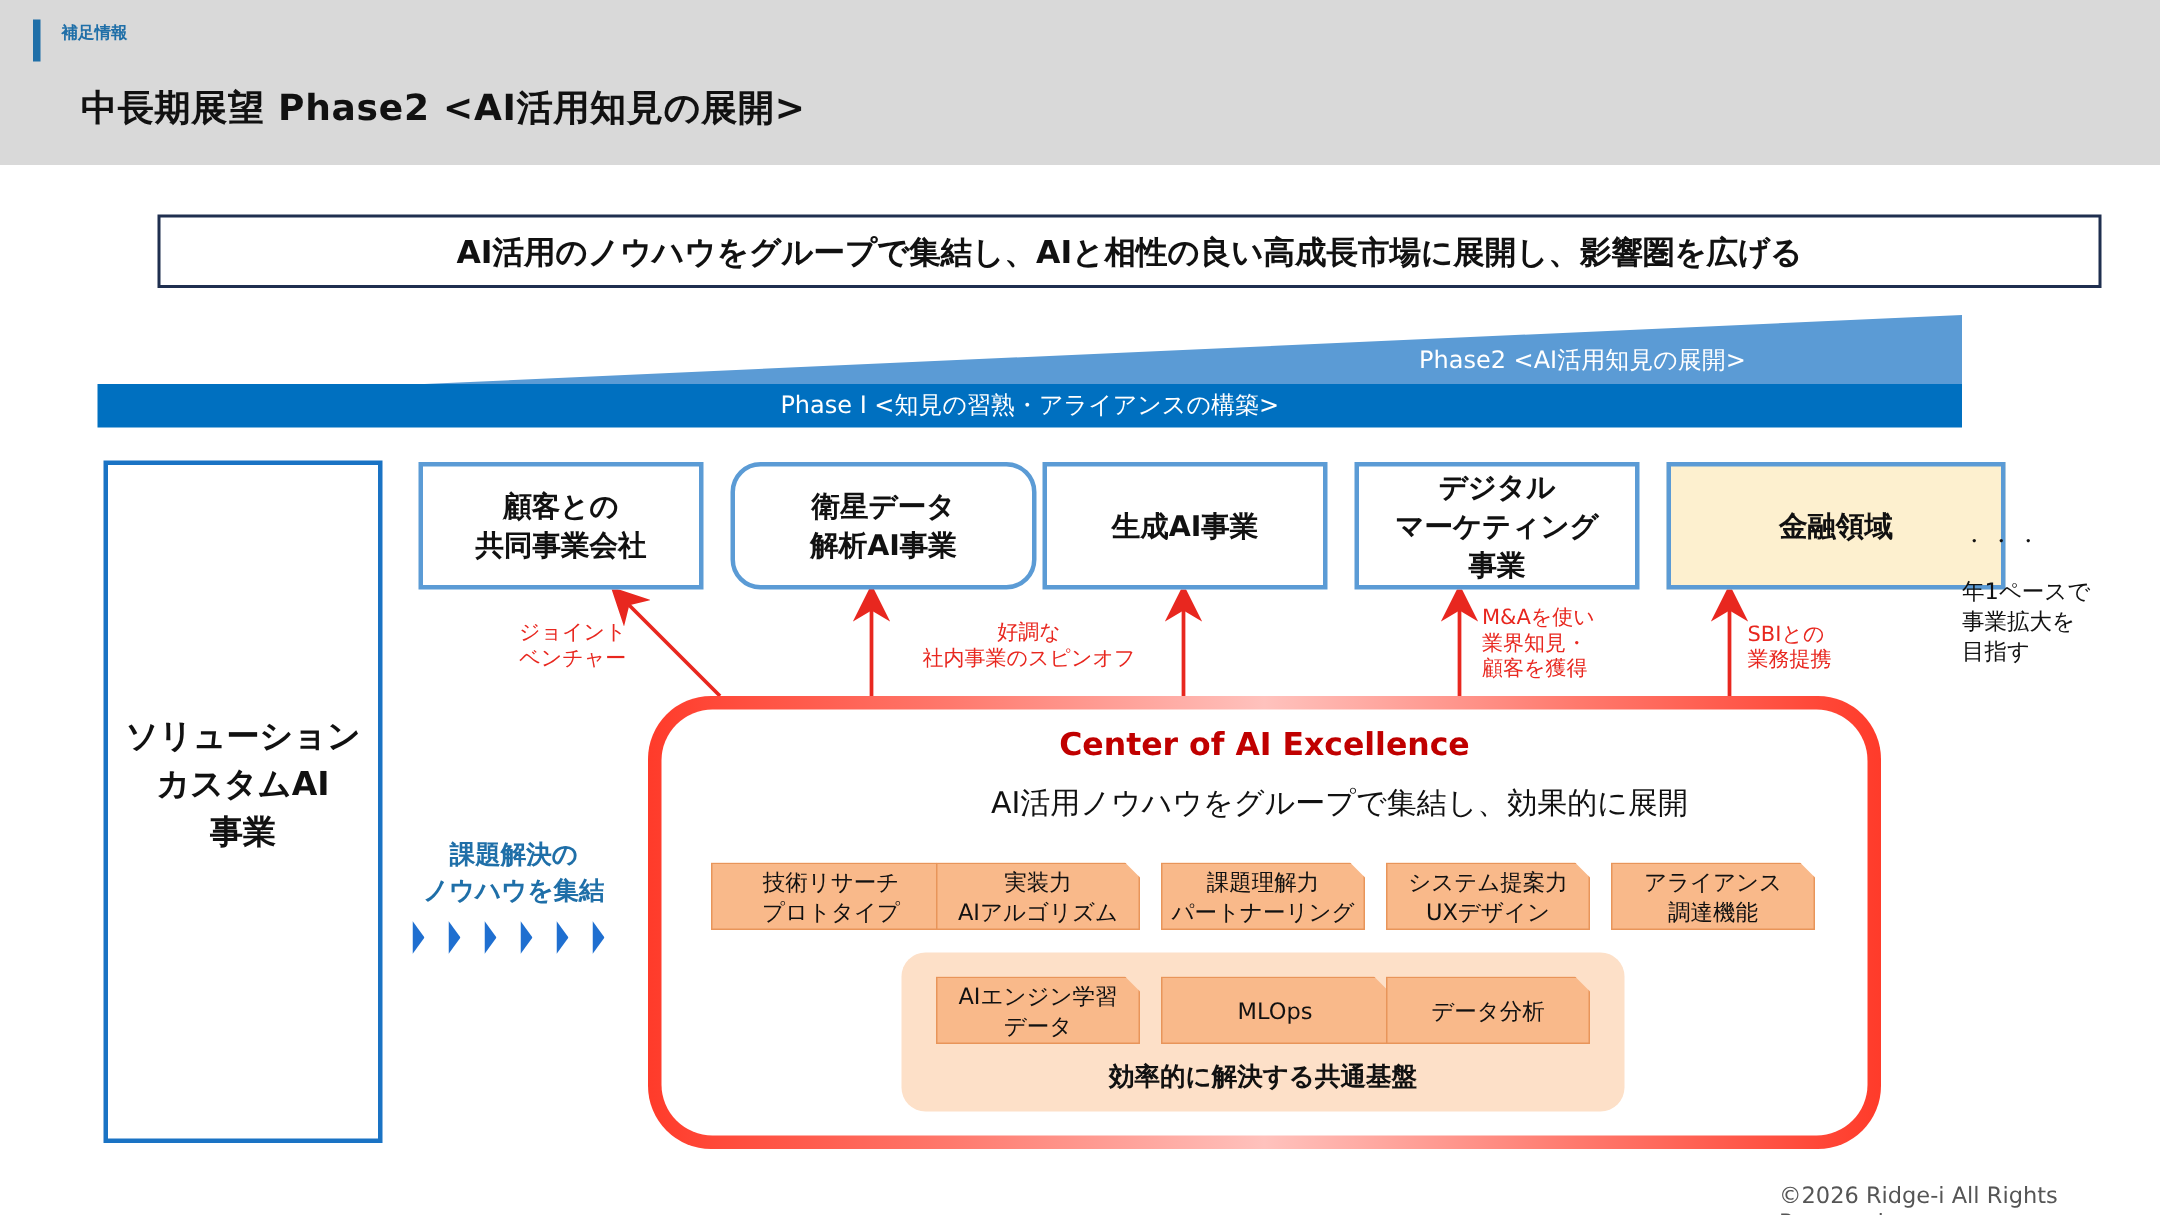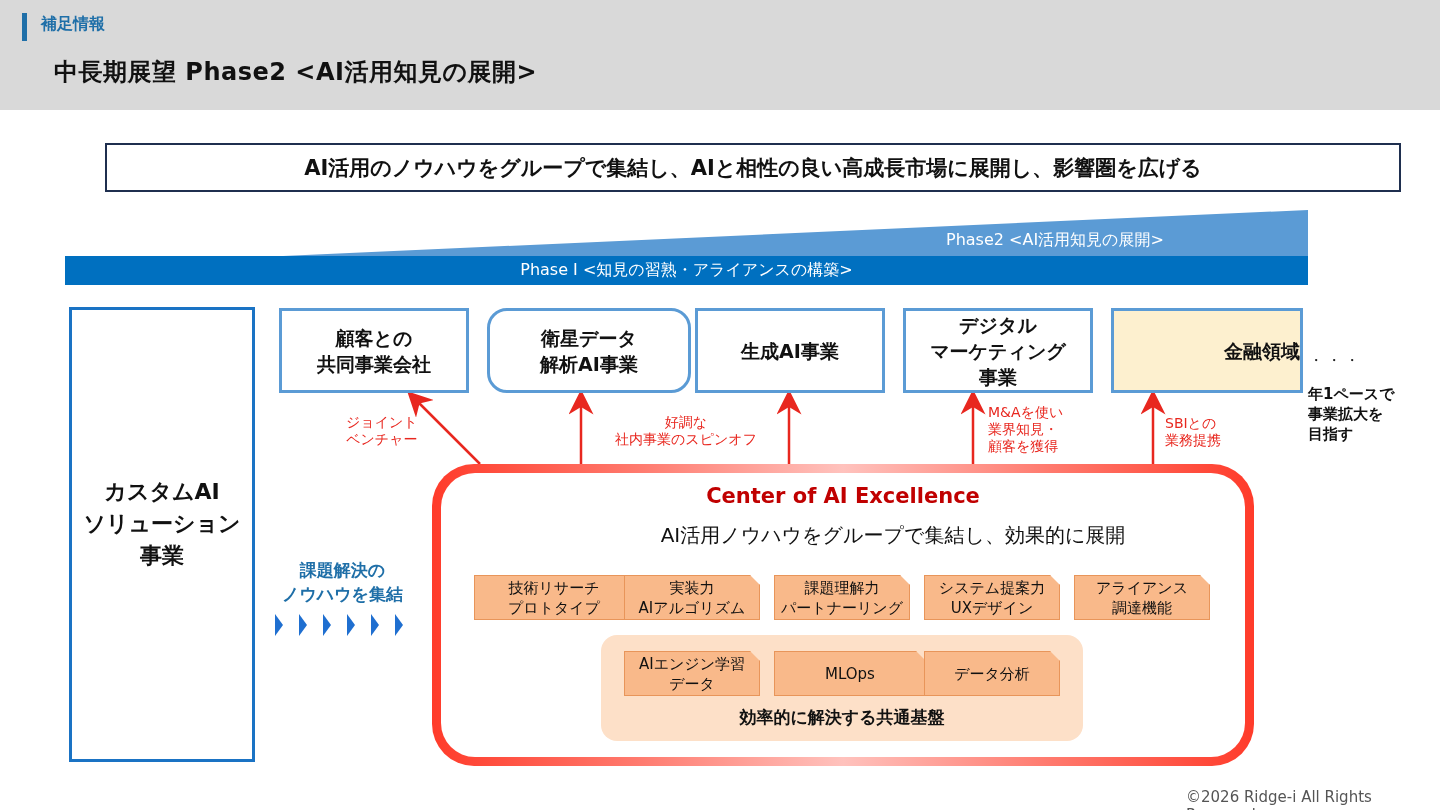--- a/index.html
+++ b/index.html
@@ -1,39 +1,39 @@
 <!DOCTYPE html>
 <html><head>
 <meta charset="utf-8">
 <style>
   * { box-sizing: border-box; margin: 0; padding: 0; }
   html, body { width: 1440px; height: 810px; overflow: hidden; background: #ffffff; }
   body { position: relative; font-family: "DejaVu Sans", "Liberation Sans", sans-serif; color: #111; }
 
   .header { position: absolute; left: 0; top: 0; width: 1440px; height: 110px; background: #d9d9d9; }
   .section-bar { position: absolute; left: 22px; top: 13px; width: 5px; height: 28px; background: #1f6fa8; }
-  .section-label { position: absolute; left: 41px; top: 14px; font-size: 16px; font-weight: bold; color: #1f6fa8; }
+  .section-label { position: absolute; left: 41px; top: 14px; font-size: 11px; font-weight: bold; color: #1f6fa8; }
   .page-title { position: absolute; left: 54px; top: 56px; font-size: 24px; font-weight: bold; color: #111; letter-spacing: 0.5px; }
 
   .statement { position: absolute; left: 105px; top: 143px; width: 1296px; height: 49px; border: 2px solid #1f2f4f; background: #fff;
     display: flex; align-items: center; justify-content: center; font-size: 21px; font-weight: bold; color: #111; }
 
   .phase-wedge { position: absolute; left: 0; top: 0; width: 1440px; height: 810px; pointer-events: none; }
   .phase2-label { position: absolute; left: 946px; top: 230px; font-size: 16px; color: #fff; }
   .phase1-label { position: absolute; left: 65px; top: 256px; width: 1243px; height: 29px; display: flex; align-items: center; justify-content: center; font-size: 16px; color: #fff; }
 
   .custom-box { position: absolute; left: 69px; top: 307px; width: 186px; height: 455px; border: 3px solid #1a73c4; background: #fff; }
   .custom-text { position: absolute; left: 69px; top: 476px; width: 186px; text-align: center; font-size: 22px; font-weight: bold; line-height: 32px; color: #111; }
 
   .biz-box { position: absolute; top: 308px; height: 85px; border: 3px solid #5b9bd5; background: #fff;
     display: flex; align-items: center; justify-content: center; text-align: center; font-size: 19px; font-weight: bold; line-height: 26px; color: #111; }
   .biz-box.finance { background: #fdf0cf; }
 
   .ellipsis { position: absolute; left: 1309px; top: 352px; font-size: 14px; color: #111; letter-spacing: 4px; }
-  .pace-note { position: absolute; left: 1308px; top: 384px; font-size: 15px; font-weight: bold; line-height: 20px; color: #111; }
+  .pace-note { position: absolute; left: 1308px; top: 384px; font-size: 15px; font-weight: normal; line-height: 20px; color: #111; }
 
   .arrow-label { position: absolute; font-size: 14px; color: #e8271f; line-height: 17px; text-align: center; }
 
   .coe-box { position: absolute; left: 432px; top: 464px; width: 822px; height: 302px; border-radius: 42px; padding: 9px;
     background: linear-gradient(90deg, #ff3b2a 0%, #ff7a6e 25%, #ffc2bd 50%, #ff7a6e 75%, #ff3b2a 100%); }
   .coe-inner { width: 100%; height: 100%; border-radius: 34px; background: #fff; }
   .coe-title { position: absolute; left: 432px; top: 484px; width: 822px; text-align: center; font-size: 21px; font-weight: bold; color: #c00000; }
   .coe-subtitle { position: absolute; left: 432px; top: 522px; width: 922px; text-align: center; font-size: 20px; color: #111; }
 
   .cap-tag { position: absolute; top: 575px; height: 45px; background: #f9b98a; border: 1px solid #e8955a;
@@ -76,22 +76,22 @@
   <line x1="581" y1="464" x2="581" y2="402" stroke="#e8271f" stroke-width="2.5" marker-end="url(#ah)"></line>
   <line x1="789" y1="464" x2="789" y2="402" stroke="#e8271f" stroke-width="2.5" marker-end="url(#ah)"></line>
   <line x1="973" y1="464" x2="973" y2="402" stroke="#e8271f" stroke-width="2.5" marker-end="url(#ah)"></line>
   <line x1="1153" y1="464" x2="1153" y2="402" stroke="#e8271f" stroke-width="2.5" marker-end="url(#ah)"></line>
 </svg>
 <div class="phase2-label">Phase2 &lt;AI活用知見の展開&gt;</div>
 <div class="phase1-label">Phase I &lt;知見の習熟・アライアンスの構築&gt;</div>
 
 <div class="custom-box"></div>
 <div class="custom-text">
+  <div>ソリューション</div>
   <div>カスタムAI</div>
-  <div>ソリューション</div>
   <div>事業</div>
 </div>
 
 <div class="biz-box" style="left:279px; width:190px;">
   <div>
       <div>顧客との</div>
       <div>共同事業会社</div>
     </div>
 </div>
 <div class="biz-box" style="left:487px; width:204px;border-radius:20px;">
@@ -103,21 +103,21 @@
 <div class="biz-box" style="left:695px; width:190px;">
   <div>生成AI事業</div>
 </div>
 <div class="biz-box" style="left:903px; width:190px;">
   <div>
       <div>デジタル</div>
       <div>マーケティング</div>
       <div>事業</div>
     </div>
 </div>
-<div class="biz-box finance" style="left:1111px; width:192px;justify-content:flex-end;">
+<div class="biz-box finance" style="left:1111px; width:226px;">
   <div>金融領域</div>
 </div>
 
 <div class="ellipsis">・・・</div>
 <div class="pace-note">
   <div>年1ペースで</div>
   <div>事業拡大を</div>
   <div>目指す</div>
 </div>
 

